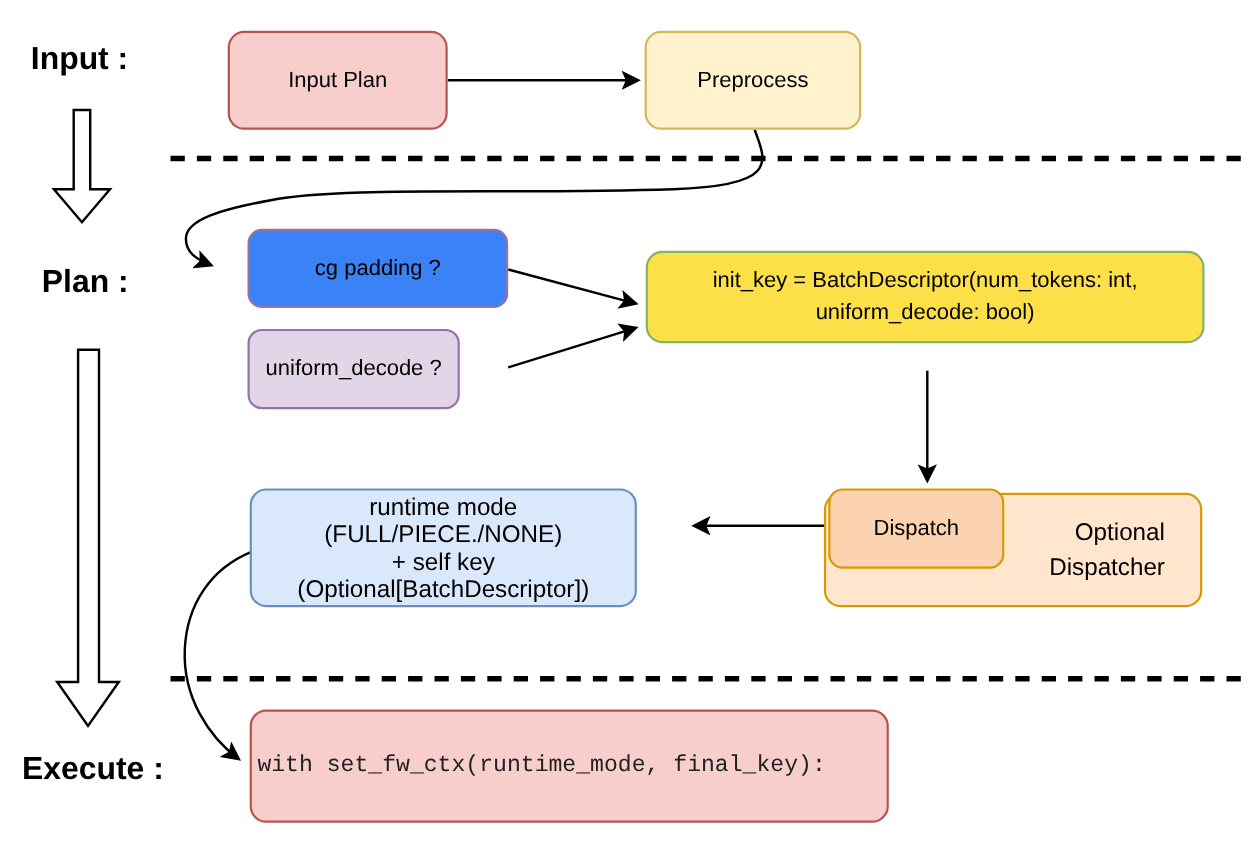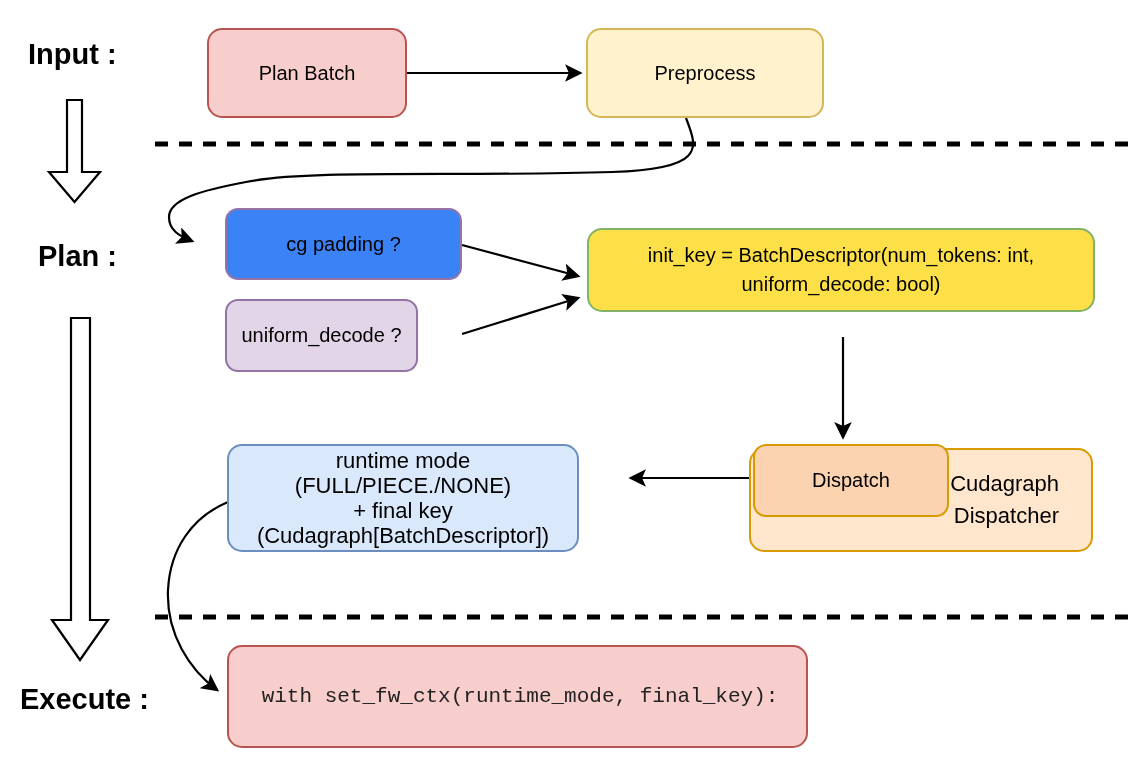--- a/index.html
+++ b/index.html
@@ -12,32 +12,32 @@
   }
   #lbl-input{left:28px;top:38px;text-align:right;}
   #lbl-plan{left:38px;top:240px;}
   #lbl-execute{left:20px;top:668px;margin-top:15px;}
   .box{
     position:absolute;box-sizing:border-box;border:2px solid #000;border-radius:15px;
     display:flex;flex-direction:column;align-items:center;justify-content:center;
     text-align:center;font-size:20px;line-height:27px;
   }
   #box-input-batch{left:207px;top:28px;width:200px;height:90px;background:#f8cecc;border-color:#b85450;}
-  #box-preprocess {left:586px;top:28px;width:238px;height:90px;background:#fff2cc;border-color:#d6b656;}
+  #box-preprocess {left:586px;top:28px;width:197px;height:90px;background:#fff2cc;border-color:#d6b656;}
   #box-cg        {left:225px;top:208px;width:237px;height:72px;background:#3b82f6;border-color:#9673a6;border-radius:13px;}
   #box-uniform   {left:225px;top:299px;width:193px;height:73px;background:#e1d5e7;border-color:#9673a6;border-radius:13px;}
   #box-initkey   {left:587px;top:228px;width:508px;height:84px;background:#fde047;border-color:#82b366;line-height:29px;}
   #box-dispatcher{left:749px;top:448px;width:344px;height:104px;background:#ffe6cc;border-color:#d79b00;
                   font-size:22px;line-height:32px;align-items:flex-end;padding-right:32px;justify-content:center;}
-  #box-dispatch  {left:753px;top:444px;width:196px;height:73px;background:#fbd3b0;border-color:#d79b00;border-radius:13px;}
+  #box-dispatch  {left:753px;top:444px;width:160px;height:73px;background:#fbd3b0;border-color:#d79b00;border-radius:13px;}
   #box-runtime   {left:227px;top:444px;width:352px;height:108px;background:#dae8fc;border-color:#6c8ebf;
                   font-size:22px;line-height:25px;}
   #box-code      {left:227px;top:645px;width:581px;height:103px;background:#f8cecc;border-color:#b85450;
                   font-family:"Liberation Mono",monospace;font-size:21px;line-height:31px;color:#222;
-                  align-items:center;padding-left:5px;text-align:left;}
+                  align-items:flex-start;padding-left:5px;text-align:left;}
   .pre{white-space:pre;}
   #connectors{position:absolute;left:0;top:0;width:1142px;height:770px;pointer-events:none;}
 </style>
 </head>
 <body>
 
 <div id="canvas">
 
   <svg id="connectors" viewBox="0 0 1142 770" xmlns="http://www.w3.org/2000/svg">
     <defs>
@@ -60,51 +60,51 @@
 
     <path d="M 686 118 C 697 147 708 169 612 172 C 458 177 312 169 246 182 C 203 190 169 199 169 217 C 169 230 179 236 192 241" fill="none" stroke="#000" stroke-width="2.2" marker-end="url(#ah)"></path>
     <path d="M 228 502 C 192 517 170 549 168 590 C 166 634 190 670 217 690" fill="none" stroke="#000" stroke-width="2.2" marker-end="url(#ah)"></path>
   </svg>
 
   <div class="stage-label" id="lbl-input">Input :</div>
   <div class="stage-label" id="lbl-plan">Plan :</div>
   <div class="stage-label" id="lbl-execute">Execute :</div>
 
   <div class="box" id="box-input-batch">
-    <div>Plan Batch</div>
+    <div>Input Plan</div>
   </div>
 
   <div class="box" id="box-preprocess">
     <div>Preprocess</div>
   </div>
 
   <div class="box" id="box-cg">
     <div>cg padding ?</div>
   </div>
 
   <div class="box" id="box-uniform">
     <div>uniform_decode ?</div>
   </div>
 
   <div class="box" id="box-initkey">
     <div>init_key = BatchDescriptor(num_tokens: int,</div>
     <div>uniform_decode: bool)</div>
   </div>
 
   <div class="box" id="box-dispatcher">
-    <div>Cudagraph</div>
+    <div>Optional</div>
     <div>Dispatcher</div>
   </div>
 
   <div class="box" id="box-dispatch">
     <div>Dispatch</div>
   </div>
 
   <div class="box" id="box-runtime">
     <div>runtime mode (FULL/PIECE./NONE)</div>
-    <div>+ final key (Cudagraph[BatchDescriptor])</div>
+    <div>+ self key (Optional[BatchDescriptor])</div>
   </div>
 
   <div class="box" id="box-code">
     <div class="pre">with set_fw_ctx(runtime_mode, final_key):</div>
   </div>
 
 </div>
 
 </body></html>

